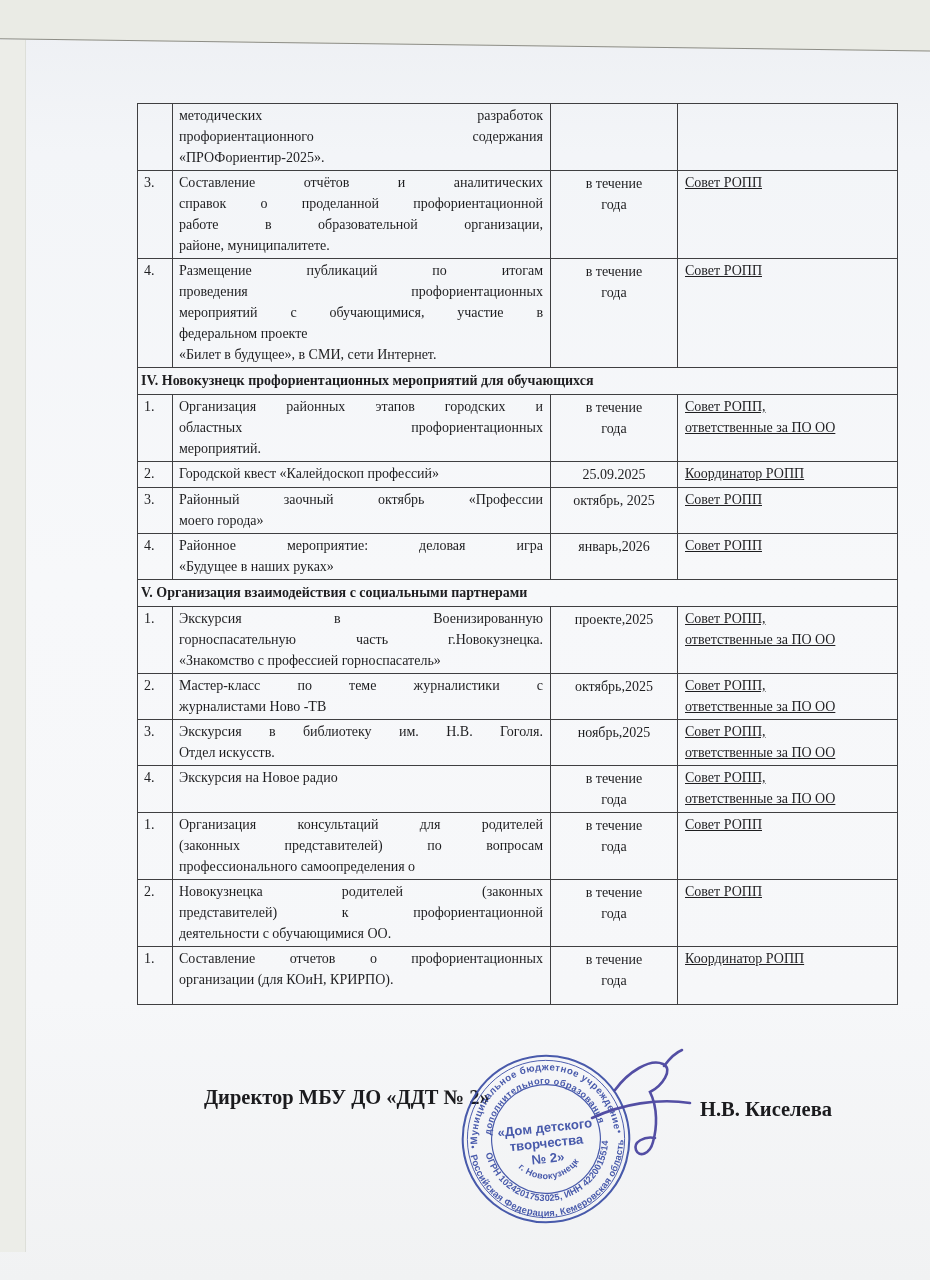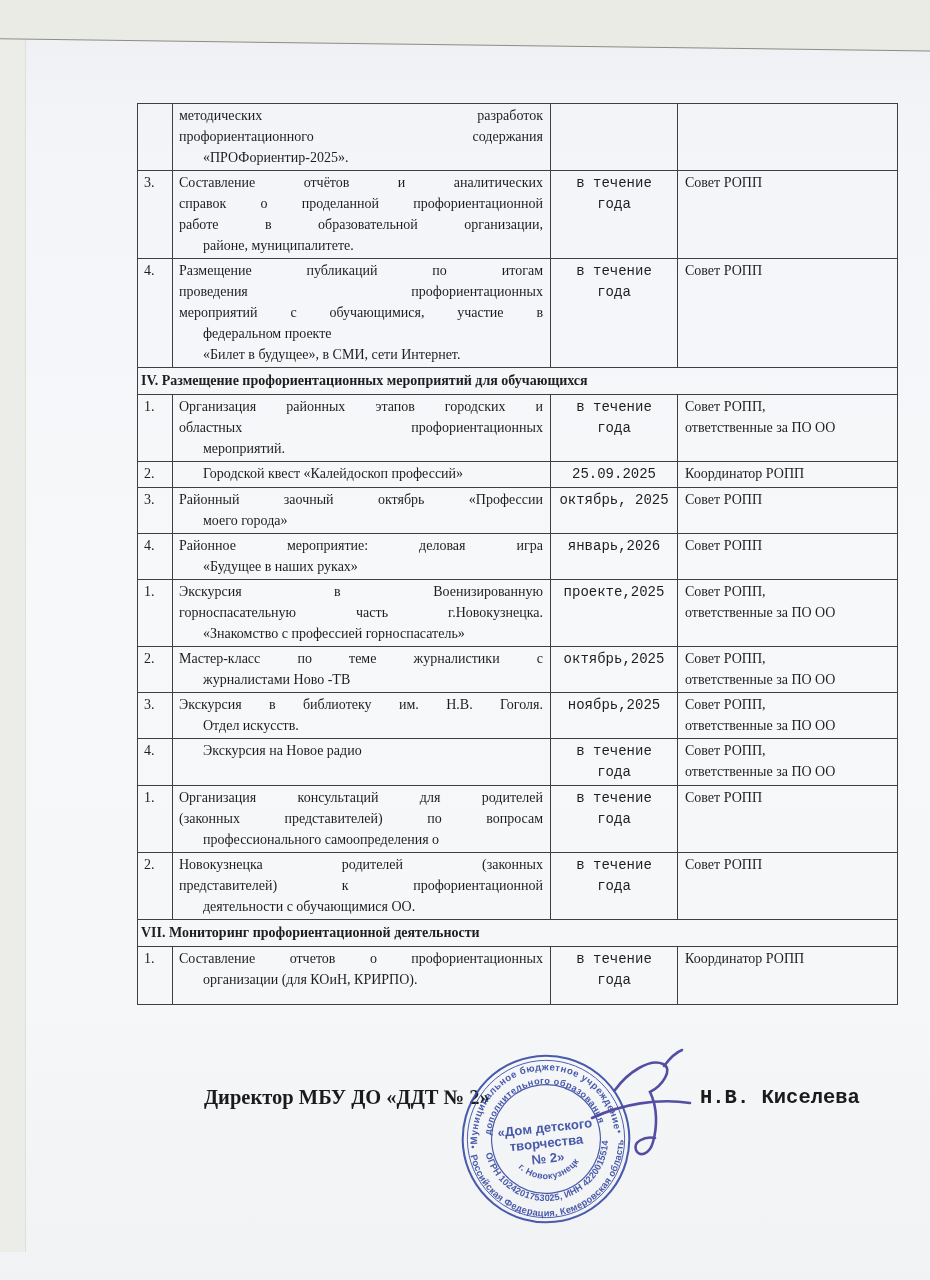--- a/index.html
+++ b/index.html
@@ -13,30 +13,30 @@
     background:#eaebe5;border-bottom:1.5px solid #8d8d86;
     transform:rotate(0.75deg);transform-origin:left bottom;}
   .scan-left{position:absolute;left:0;top:40px;width:25px;height:1212px;background:#ecede8;border-right:1px solid #dddfd9;}
   
   table.plan{position:absolute;left:137px;top:103px;width:760px;
     border-collapse:collapse;table-layout:fixed;}
   table.plan td{border:1px solid #3f3f41;vertical-align:top;
     font-size:14px;line-height:21px;color:#1e1e20;}
   td.num{padding:1px 2px 2px 6px;}
   td.desc{padding:1px 7px 2px 6px;}
-  td.date{padding:2px 3px 2px 3px;text-align:center;white-space:pre-line;font-family:Liberation Mono, monospace;}
-  td.resp{padding:1px 4px 2px 7px;white-space:pre-line;}
+  td.date{padding:2px 3px 2px 3px;text-align:center;white-space:pre-line;}
+  td.resp{padding:1px 4px 2px 7px;white-space:pre-line;text-decoration:underline;}
   td.section{padding:2px 6px 3px 3px;font-weight:bold;font-size:17.5px;line-height:20px;}
   .jl{text-align:justify;text-align-last:justify;}
-  .ll{text-align:left;margin-left:24px;}
+  .ll{text-align:left;}
   
   .sig-row{position:absolute;left:0;top:1086px;width:930px;height:30px;
     font-weight:bold;font-size:20.5px;color:#1b1b1e;}
   .sig-title{position:absolute;left:204px;top:0;}
-  .sig-name{position:absolute;left:700px;top:0;font-family:Liberation Mono, monospace;}
+  .sig-name{position:absolute;left:700px;top:12px;}
   
   .stamp{position:absolute;left:459px;top:1054px;width:174px;height:170px;
     transform:rotate(-6deg);opacity:.93;}
   .stamp text{font-family:"Liberation Sans","DejaVu Sans",sans-serif;font-weight:600;}
   .autograph{position:absolute;left:578px;top:1040px;width:130px;height:130px;opacity:.95;}
 </style>
 </head>
 <body>
 
 <div class="page">
@@ -81,21 +81,21 @@
             <div class="jl">проведения профориентационных</div>
             <div class="jl">мероприятий с обучающимися, участие в</div>
             <div class="ll">федеральном проекте</div>
             <div class="ll">«Билет в будущее», в СМИ, сети Интернет.</div>
           </td>
           <td class="date">в течение
 года</td>
           <td class="resp">Совет РОПП</td>
         </tr>
         <tr>
-          <td colspan="4" class="section">IV. Размещение профориентационных мероприятий для обучающихся</td>
+          <td colspan="4" class="section">IV. Новокузнецк профориентационных мероприятий для обучающихся</td>
         </tr>
         <tr>
           <td class="num">1.</td>
           <td class="desc">
             <div class="jl">Организация районных этапов городских и</div>
             <div class="jl">областных профориентационных</div>
             <div class="ll">мероприятий.</div>
           </td>
           <td class="date">в течение
 года</td>
@@ -122,20 +122,23 @@
         <tr>
           <td class="num">4.</td>
           <td class="desc">
             <div class="jl">Районное мероприятие: деловая игра</div>
             <div class="ll">«Будущее в наших руках»</div>
           </td>
           <td class="date">январь,2026</td>
           <td class="resp">Совет РОПП</td>
         </tr>
         <tr>
+          <td colspan="4" class="section">V. Организация взаимодействия с социальными партнерами</td>
+        </tr>
+        <tr>
           <td class="num">1.</td>
           <td class="desc">
             <div class="jl">Экскурсия в Военизированную</div>
             <div class="jl">горноспасательную часть г.Новокузнецка.</div>
             <div class="ll">«Знакомство с профессией горноспасатель»</div>
           </td>
           <td class="date">проекте,2025</td>
           <td class="resp">Совет РОПП,
 ответственные за ПО ОО</td>
         </tr>
@@ -183,23 +186,20 @@
         <tr>
           <td class="num">2.</td>
           <td class="desc">
             <div class="jl">Новокузнецка родителей (законных</div>
             <div class="jl">представителей) к профориентационной</div>
             <div class="ll">деятельности с обучающимися ОО.</div>
           </td>
           <td class="date">в течение
 года</td>
           <td class="resp">Совет РОПП</td>
-        </tr>
-        <tr>
-          <td colspan="4" class="section">VII. Мониторинг профориентационной деятельности</td>
         </tr>
         <tr style="height: 58px;">
           <td class="num">1.</td>
           <td class="desc">
             <div class="jl">Составление отчетов о профориентационных</div>
             <div class="ll">организации (для КОиН, КРИРПО).</div>
           </td>
           <td class="date">в течение
 года</td>
           <td class="resp">Координатор РОПП</td>

